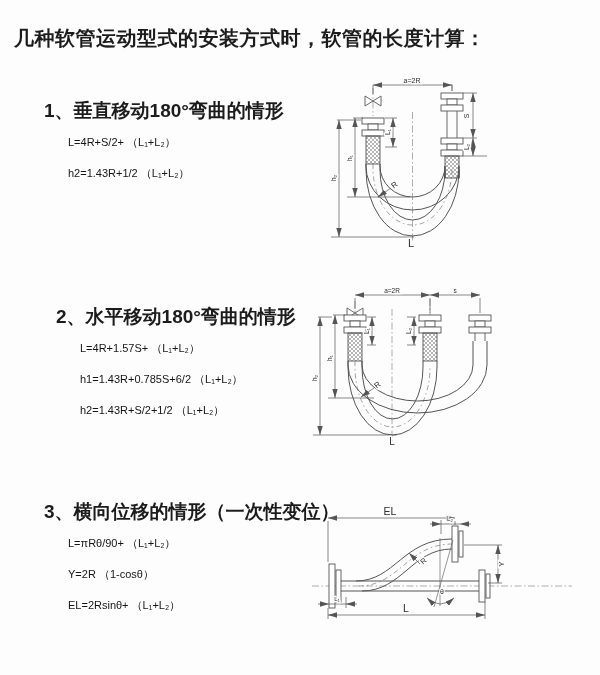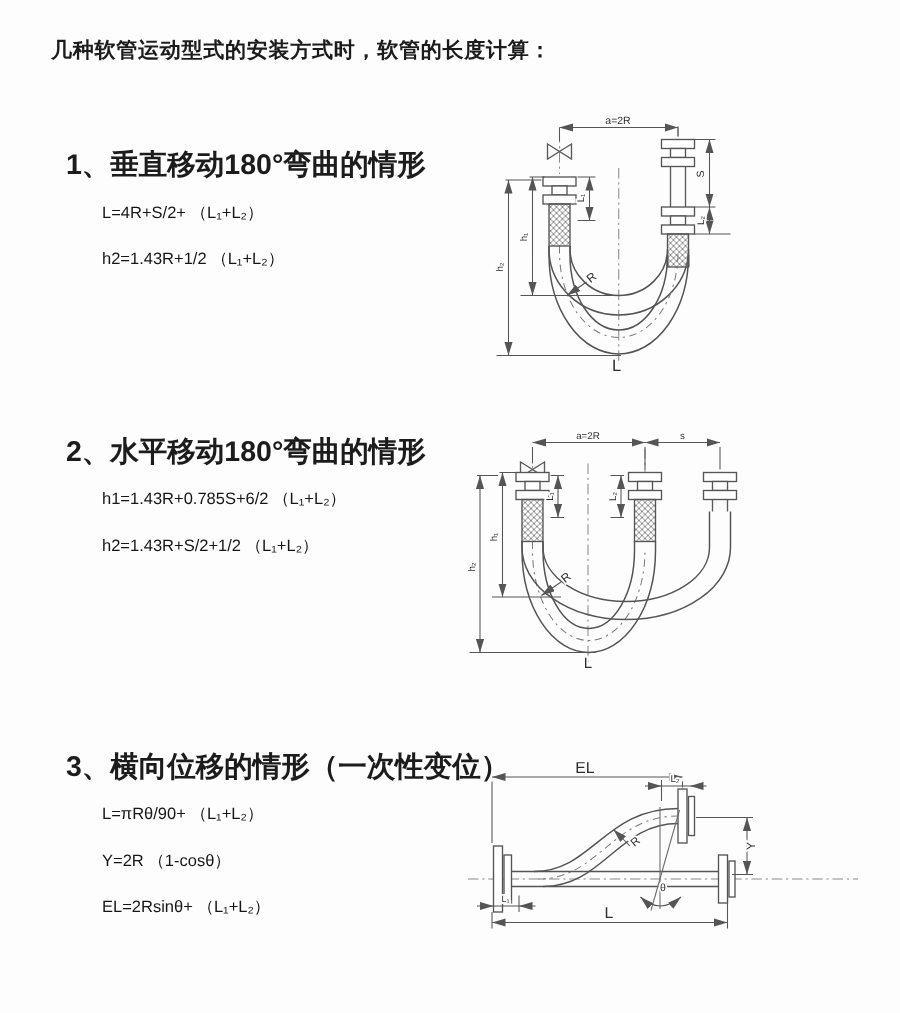--- a/index.html
+++ b/index.html
@@ -2,26 +2,26 @@
 <html><head>
 <meta charset="utf-8">
 <style>
   html,body{margin:0;padding:0;}
   body{
     width:600px;height:675px;background:#fdfdfd;overflow:hidden;
     font-family:"Liberation Sans","DejaVu Sans",sans-serif;color:#1c1c1c;
   }
   .page{position:relative;width:600px;height:675px;}
   .doc-title{
-    position:absolute;left:34px;top:25px;
-    font-size:14px;font-weight:bold;letter-spacing:.5px;white-space:nowrap;
+    position:absolute;left:14px;top:25px;
+    font-size:20px;font-weight:bold;letter-spacing:.5px;white-space:nowrap;
   }
   .section{position:absolute;left:44px;}
   .sec1{top:101px;}
-  .sec2{top:292px;}
+  .sec2{top:307px;margin-left:12px;}
   .sec3{top:502px;}
   .sec-heading{font-size:19px;font-weight:bold;line-height:20px;white-space:nowrap;}
   .formulas{margin-top:6px;padding-left:24px;}
   .formula{font-size:11px;line-height:31px;white-space:nowrap;color:#161616;}
   svg.diag{position:absolute;}
   #d1{left:315px;top:66px;}
   #d2{left:302px;top:283px;}
   #d3{left:300px;top:500px;}
   .ln{stroke:#5a5a5a;stroke-width:0.9;fill:none;}
   .thin{stroke:#6a6a6a;stroke-width:0.7;fill:none;}
@@ -58,20 +58,21 @@
     <div class="sec-heading">1、垂直移动180°弯曲的情形</div>
     <div class="formulas">
       <div class="formula">L=4R+S/2+ （L₁+L₂）</div>
       <div class="formula">h2=1.43R+1/2 （L₁+L₂）</div>
     </div>
   </div>
 
   <div class="section sec2">
     <div class="sec-heading">2、水平移动180°弯曲的情形</div>
     <div class="formulas">
+      <div class="formula">L=4R+1.57S+ （L₁+L₂）</div>
       <div class="formula">h1=1.43R+0.785S+6/2 （L₁+L₂）</div>
       <div class="formula">h2=1.43R+S/2+1/2 （L₁+L₂）</div>
     </div>
   </div>
 
   <div class="section sec3">
     <div class="sec-heading">3、横向位移的情形（一次性变位）</div>
     <div class="formulas">
       <div class="formula">L=πRθ/90+ （L₁+L₂）</div>
       <div class="formula">Y=2R （1-cosθ）</div>

